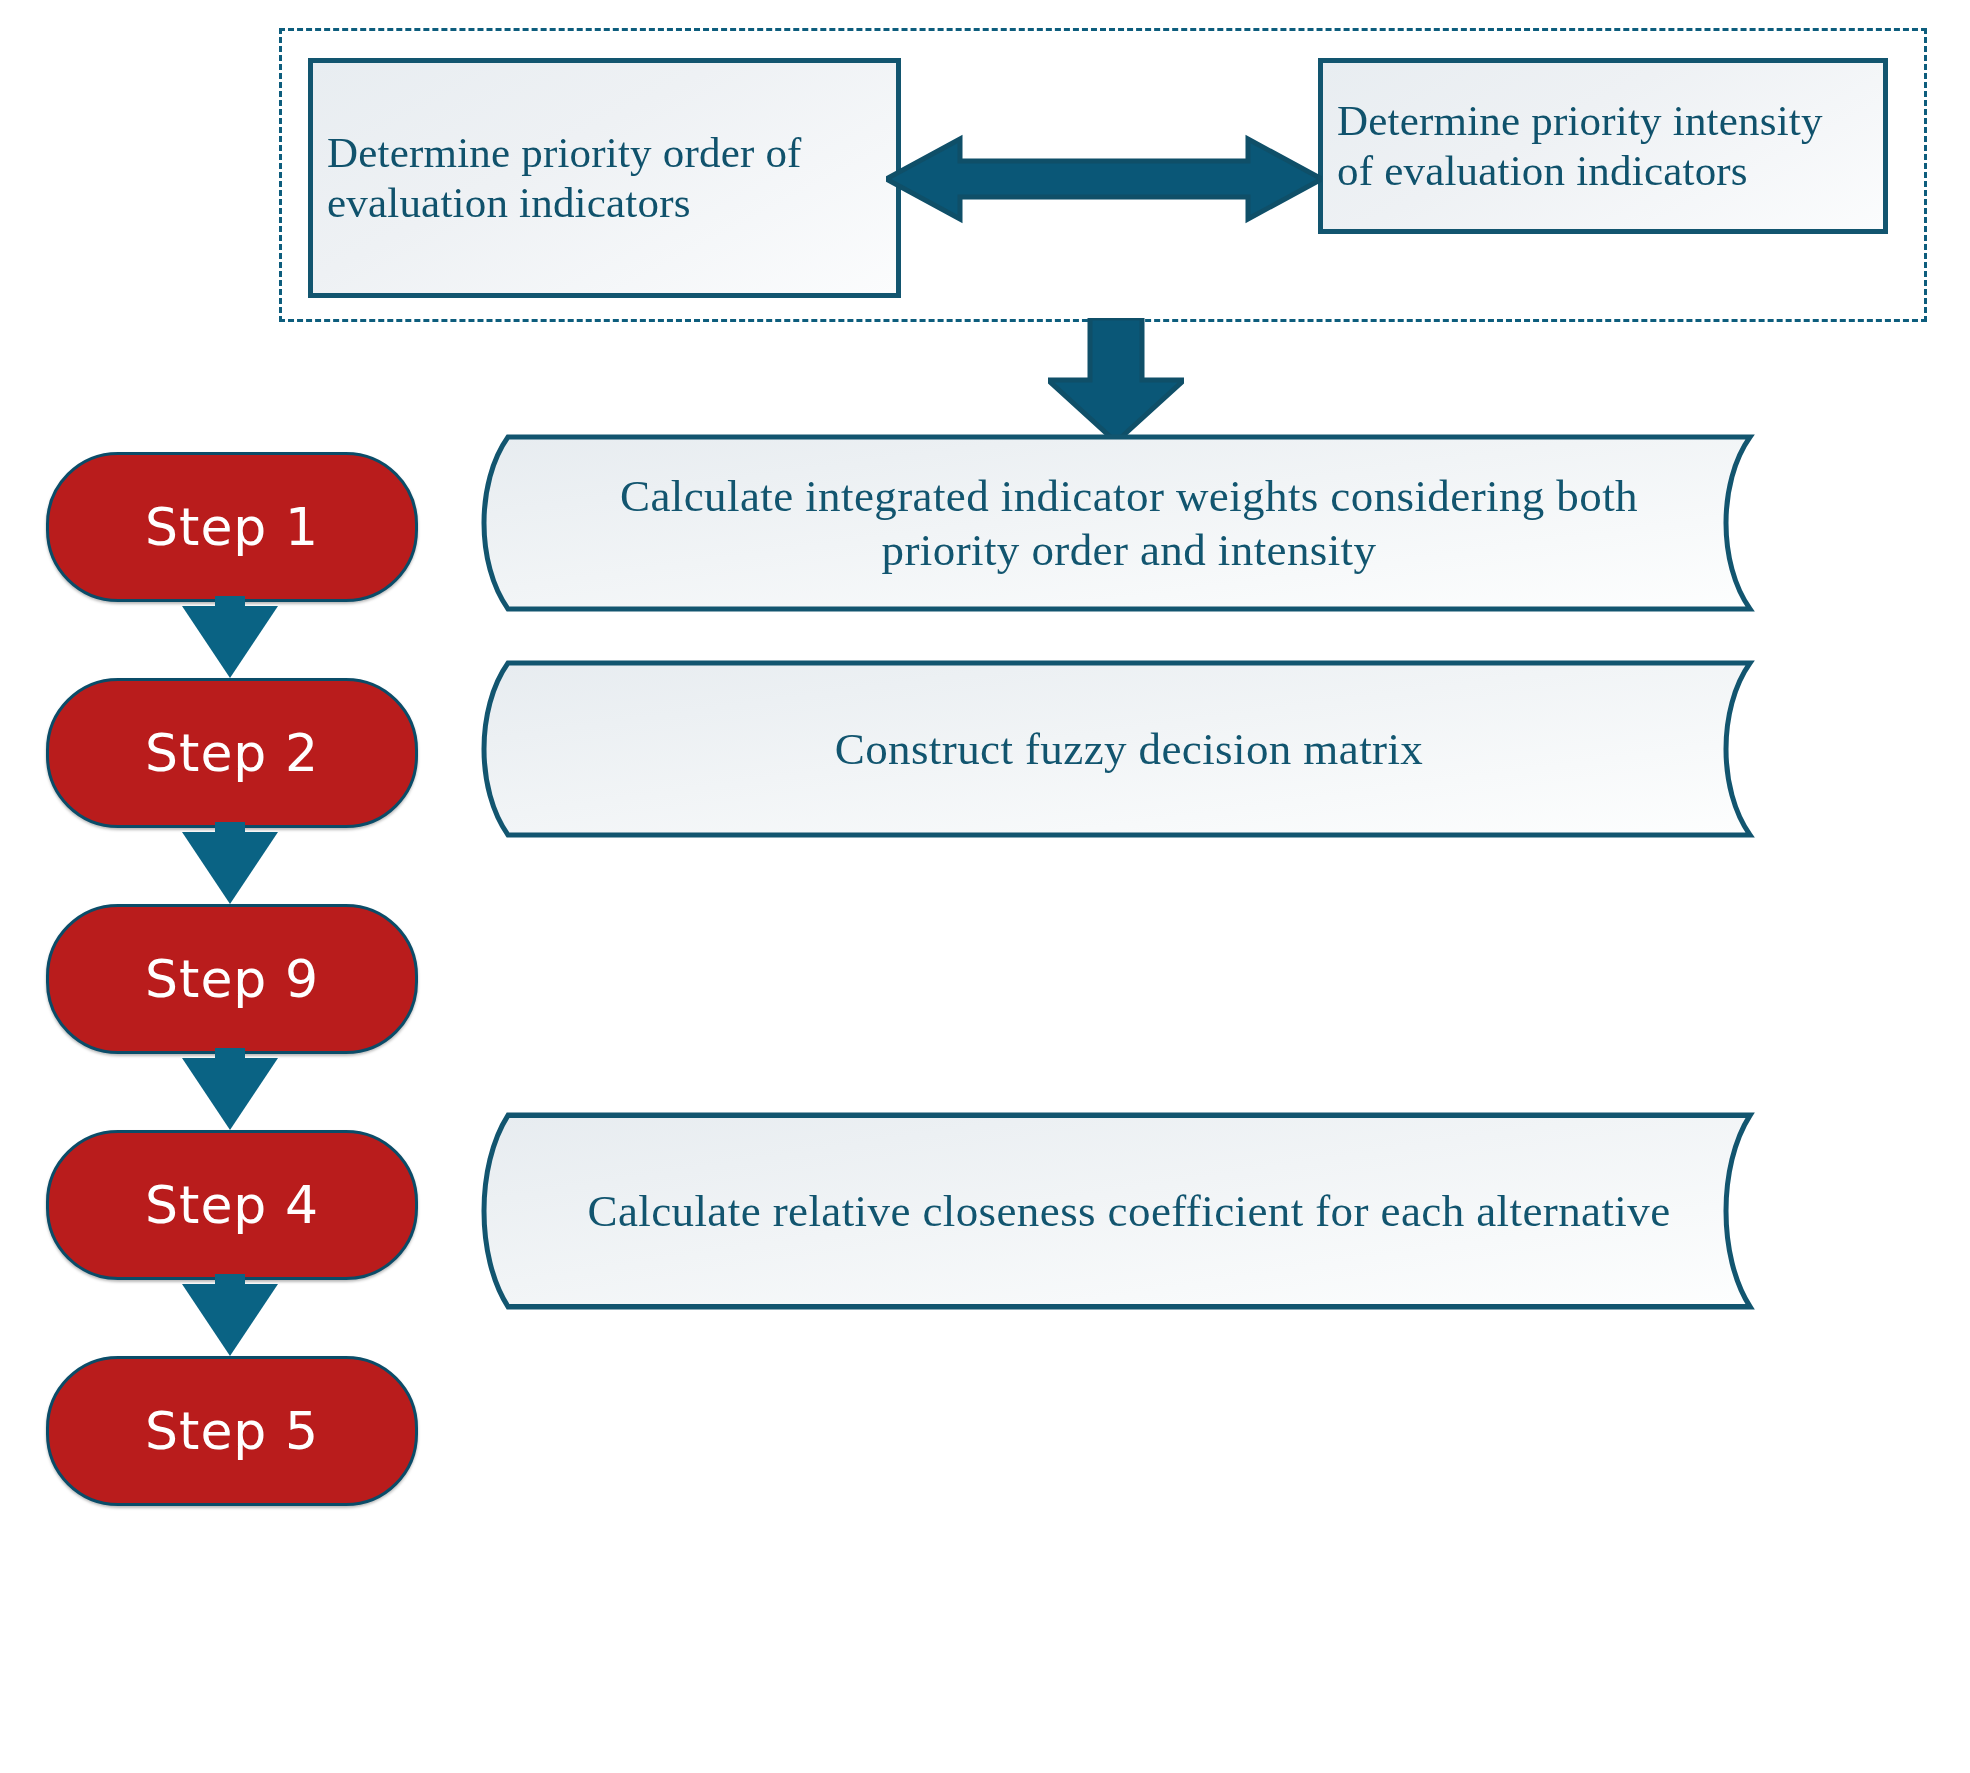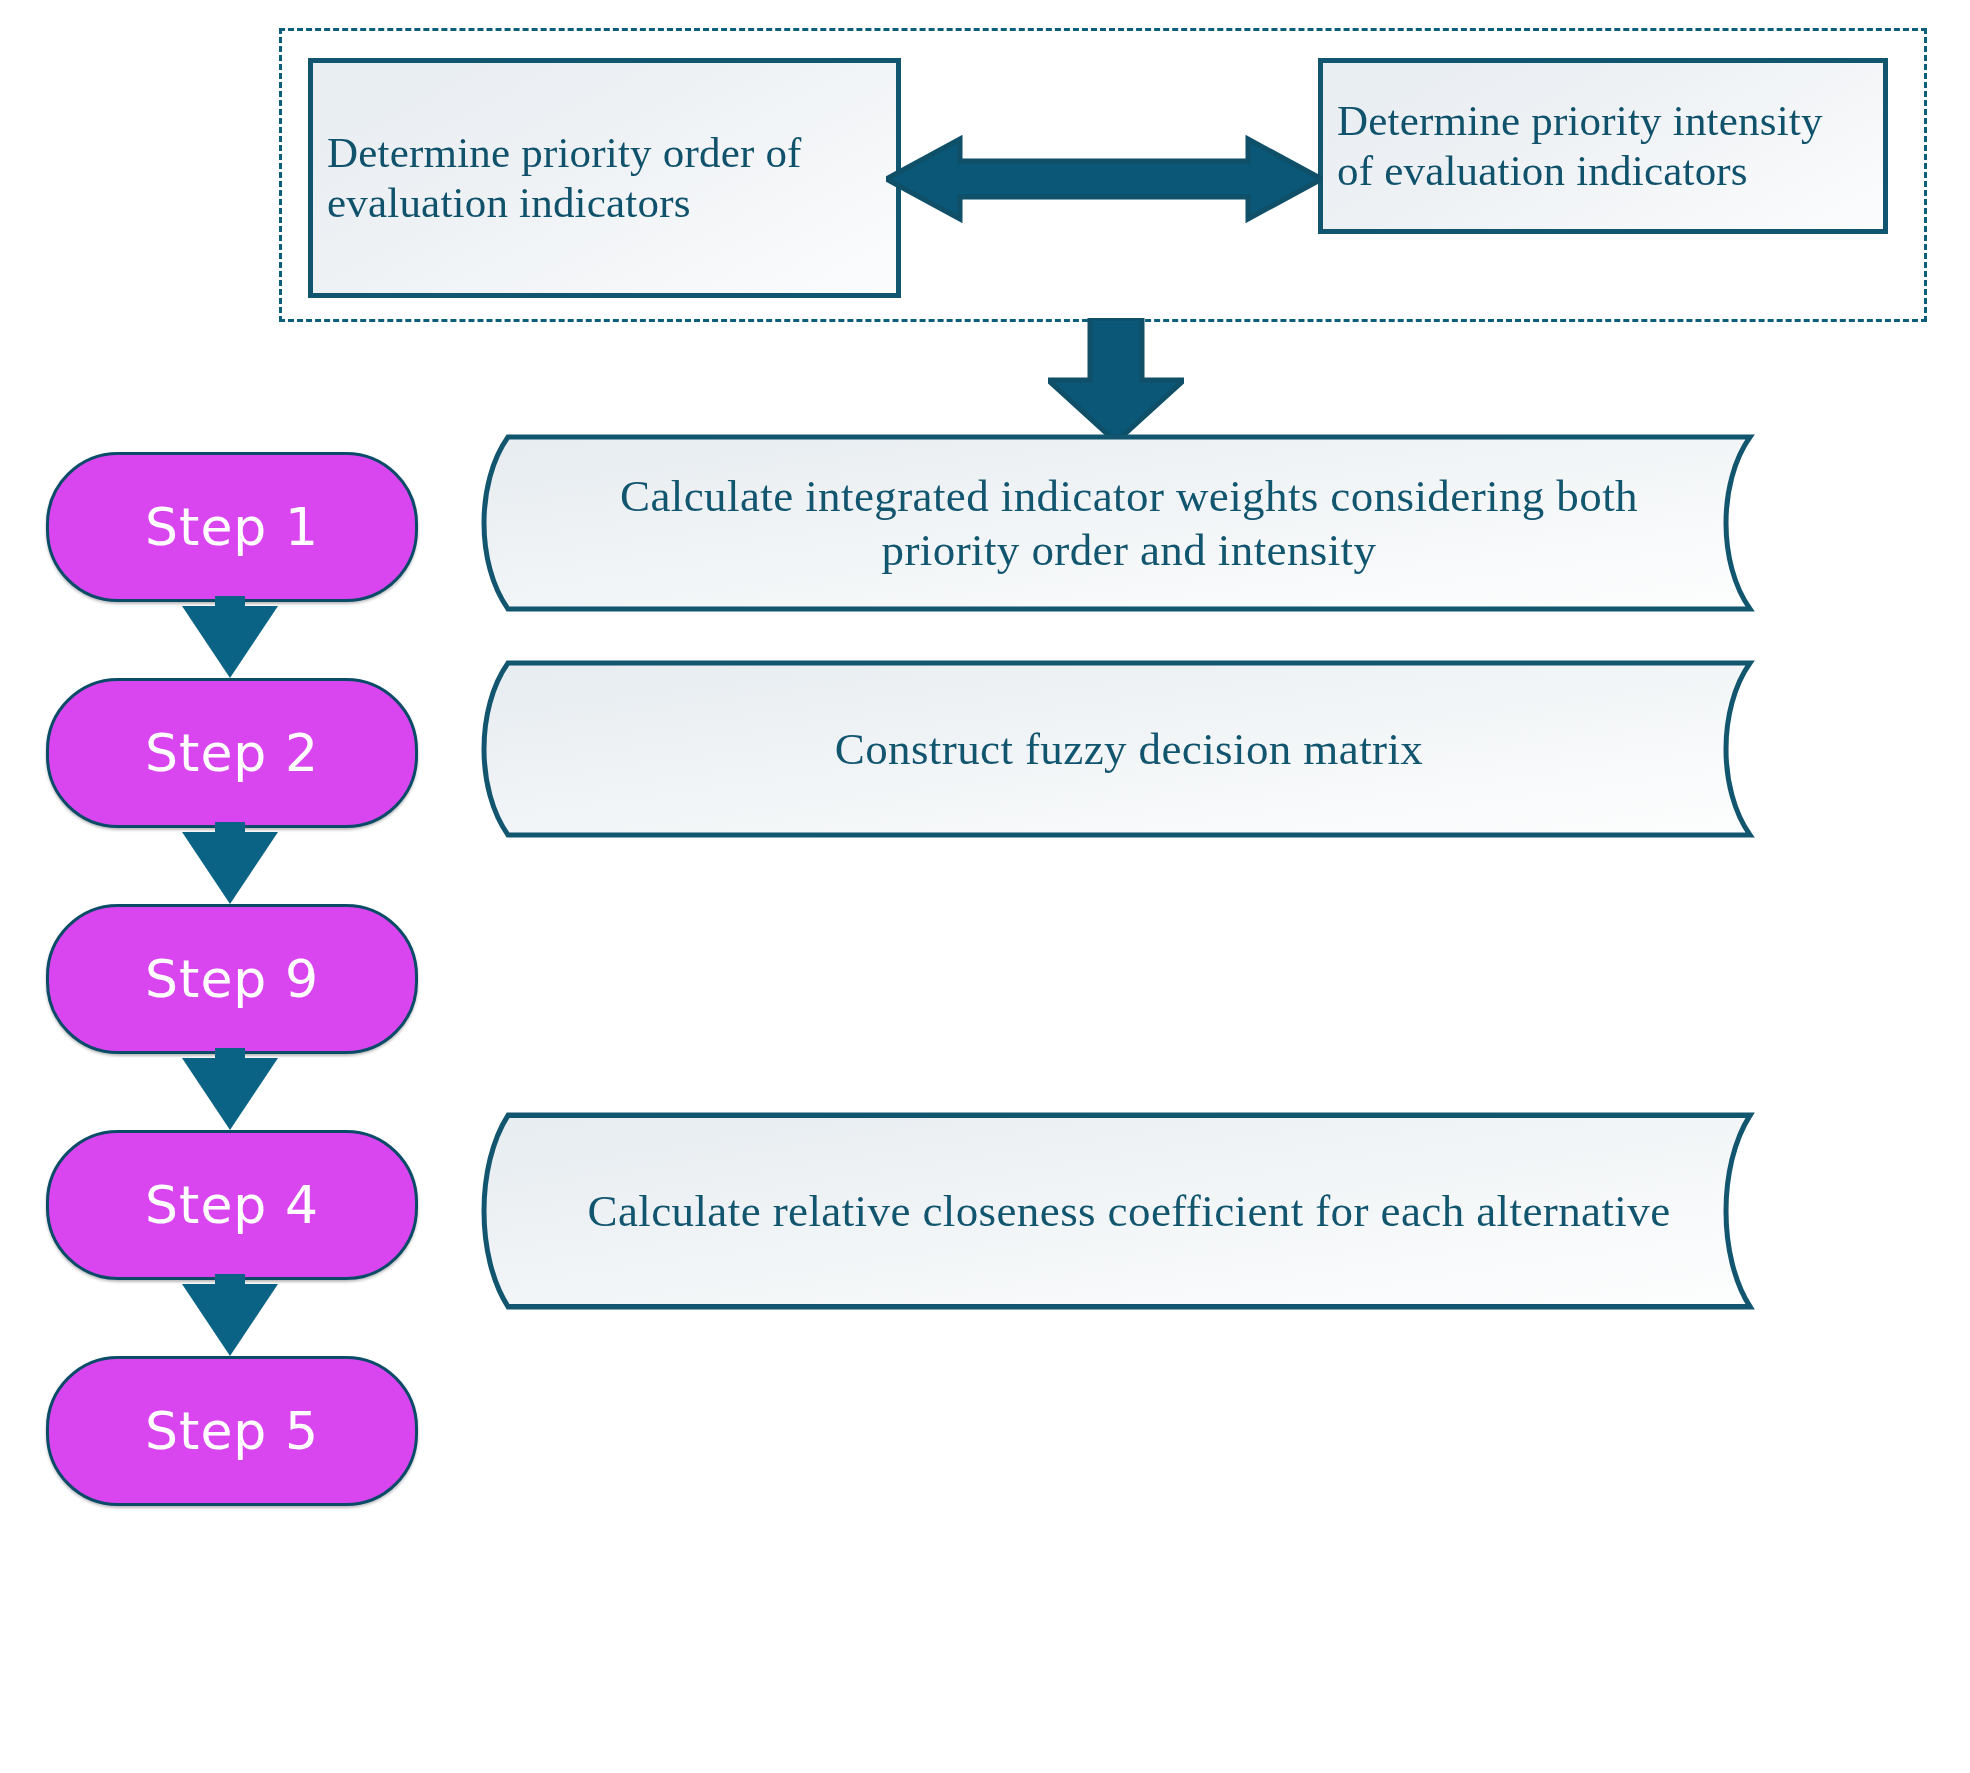--- a/index.html
+++ b/index.html
@@ -81,21 +81,21 @@
     height: 124px;
   }
 
   
   .step-pill {
     position: absolute;
     left: 46px;
     width: 366px;
     height: 144px;
     border-radius: 72px;
-    background: #d946ef;
+    background: #b91c1c;
     border: 3px solid #0a4c68;
     box-shadow: 0 2px 3px rgba(0,0,0,0.28);
     display: flex;
     align-items: center;
     justify-content: center;
     color: #ffffff;
     font-family: "DejaVu Sans", "Liberation Sans", sans-serif;
     font-size: 52px;
     letter-spacing: 1px;
   }

